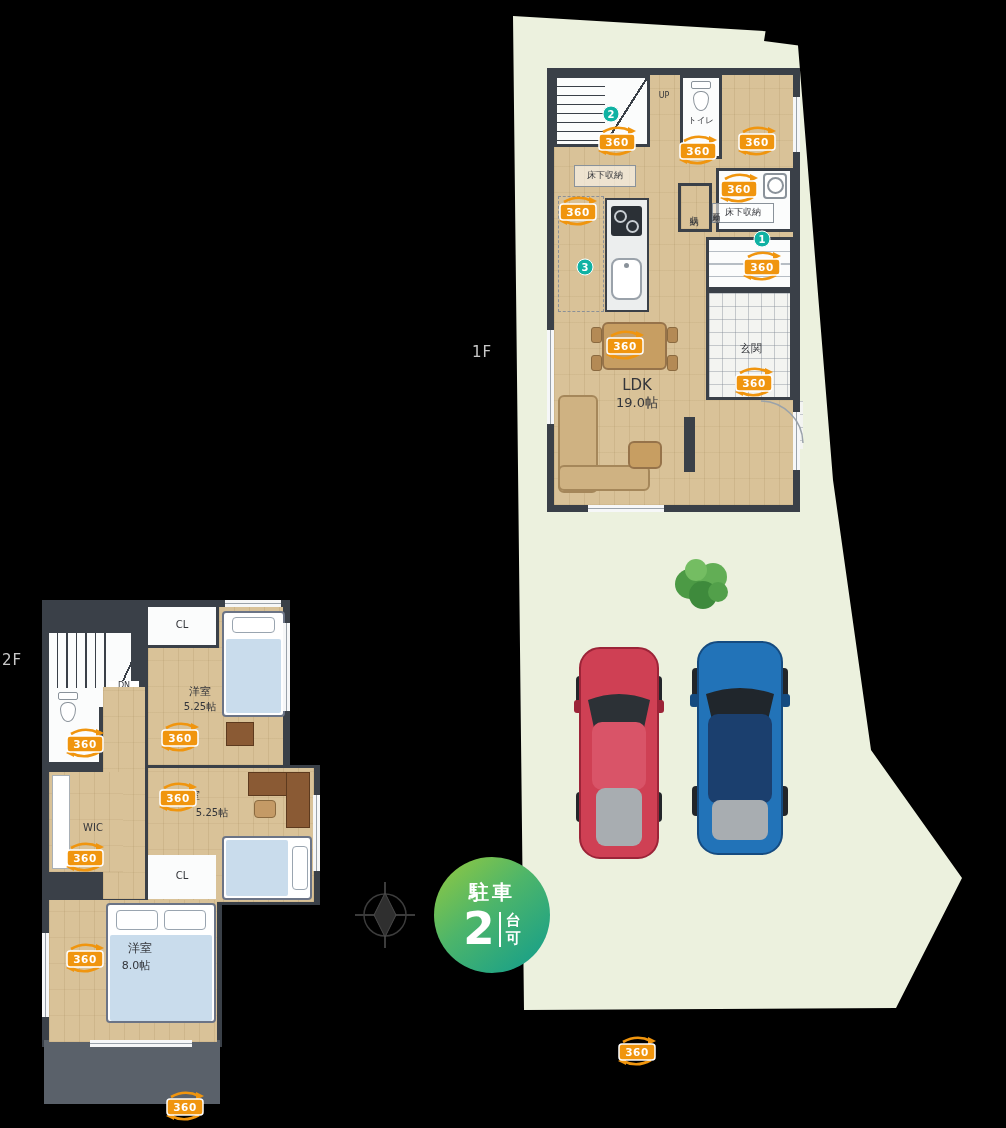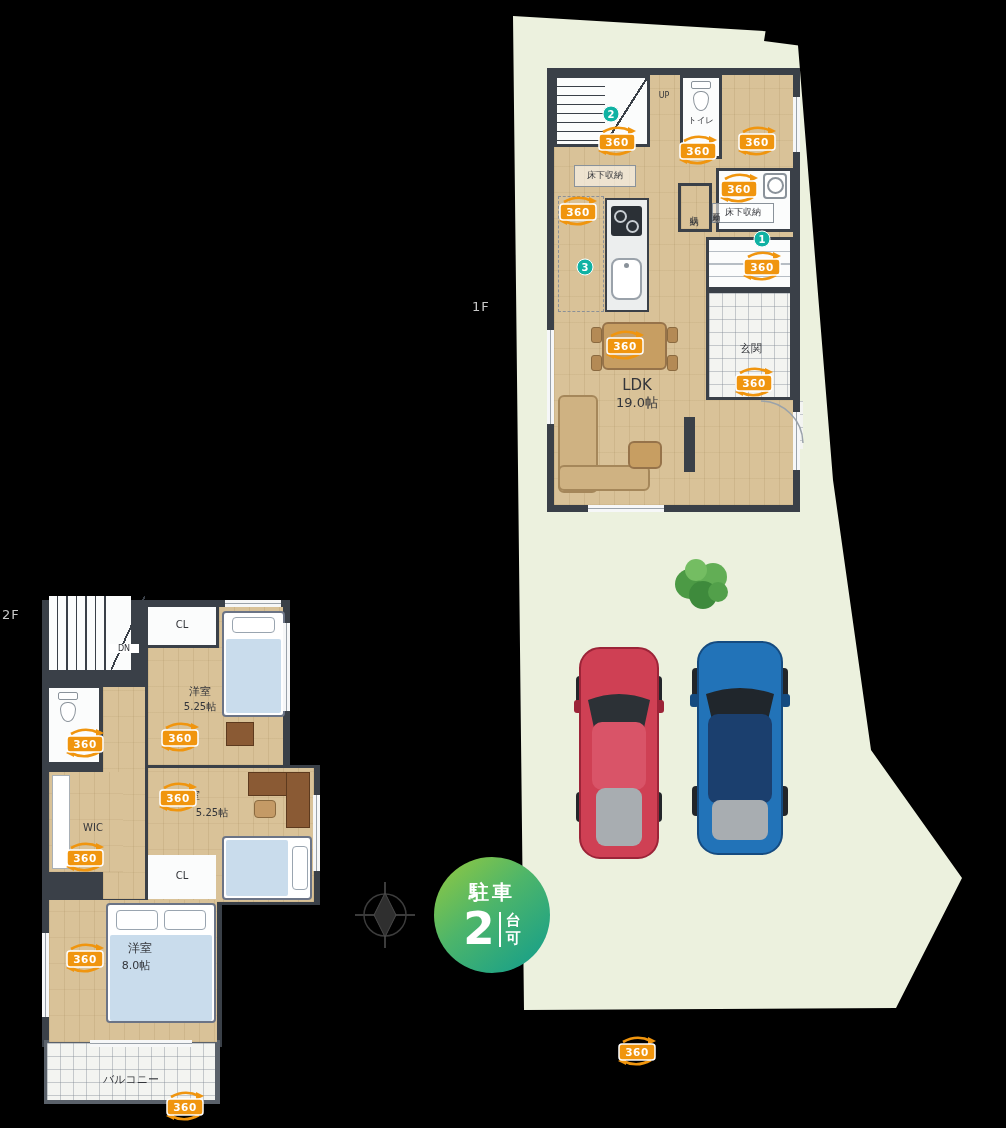--- a/index.html
+++ b/index.html
@@ -52,21 +52,21 @@
 .arc{fill:none;stroke:#f0950e;stroke-width:2.6;}
 .ah{fill:#f0950e;}
 .pillr{fill:#f0950e;stroke:#fff;stroke-width:1.5;}
 .ptxt{fill:#fff;font-size:10.5px;font-weight:bold;letter-spacing:.5px;text-anchor:middle;font-family:"DejaVu Sans",sans-serif;}
 .nbadge{position:absolute;z-index:7;transform:translate(-50%,-50%);width:17px;height:17px;border-radius:50%;background:#10b2a3;border:1.5px solid #fff;color:#fff;font-size:10px;font-weight:bold;display:flex;align-items:center;justify-content:center;cursor:pointer;}
 .pkbadge{position:absolute;left:434px;top:857px;width:116px;height:116px;border-radius:50%;z-index:8;background:linear-gradient(140deg,#96ca3e 0%,#4db56a 45%,#0f9c8e 100%);display:flex;flex-direction:column;align-items:center;justify-content:center;color:#fff;}
 .pk-title{font-size:20px;font-weight:bold;letter-spacing:3px;}
 .pk-row{display:flex;align-items:center;margin-top:2px;}
 .pk-count{font-size:45px;font-weight:bold;line-height:.95;}
 .pk-units{display:flex;flex-direction:column;font-size:15px;font-weight:bold;line-height:1.15;margin-left:4px;padding-left:5px;border-left:2px solid #fff;}
-.ftag{position:absolute;color:#c9c9c9;font-size:13px;z-index:5;letter-spacing:1px;}
+.ftag{position:absolute;color:#c9c9c9;font-size:15px;z-index:5;letter-spacing:1px;margin-top:44px;}
 .arcsvg{position:absolute;left:755px;top:398px;z-index:4;}
 .porch{position:absolute;left:755px;top:401px;width:48px;height:48px;z-index:1;}
 </style>
 </head>
 <body>
 
 <div id="canvas">
 
 <svg class="base" width="1006" height="1128" viewBox="0 0 1006 1128">
   <polygon points="513,16 797,33 833,480 871,750 962,878 896,1008 524,1010" fill="#ecf1de"></polygon>
@@ -174,21 +174,21 @@
 <div class="winv" style="left:547px;top:330px;width:7px;height:94px"></div>
 <div class="winh" style="left:588px;top:505px;width:76px;height:7px"></div>
 <div class="winv" style="left:793px;top:97px;width:7px;height:55px"></div>
 <div class="winv" style="left:793px;top:412px;width:7px;height:58px"></div>
 
 <div class="wallbg" style="left:42px;top:600px;width:248px;height:302px"></div>
 <div class="wallbg" style="left:145px;top:765px;width:175px;height:140px"></div>
 <div class="wallbg" style="left:42px;top:895px;width:180px;height:152px"></div>
 <div class="wallbg" style="left:44px;top:1040px;width:176px;height:64px;background:#5a616a"></div>
 
-<div class="room whiteroom noborder" style="left:49px;top:596px;width:82px;height:74px">
+<div class="room whiteroom noborder" style="left:49px;top:633px;width:82px;height:74px">
   <div class="abs treadsV" style="left:0;top:0;width:62px;height:74px"></div>
   <div class="abs diag" style="left:62px;top:0;width:34px;height:74px"></div>
   <div class="lbl" style="left:60px;top:48px;width:30px;font-size:8px;background:#fff">DN</div>
 </div>
 <div class="room whiteroom noborder" style="left:49px;top:688px;width:50px;height:74px">
   <div class="ttank" style="left:9px;top:4px;width:20px;height:8px"></div>
   <div class="tbowl" style="left:11px;top:14px;width:16px;height:20px"></div>
 </div>
 <div class="room wood noborder" style="left:103px;top:687px;width:42px;height:212px"></div>
 <div class="room whiteroom noborder" style="left:148px;top:607px;width:68px;height:38px">
@@ -198,23 +198,20 @@
 <div class="room wood noborder" style="left:148px;top:648px;width:135px;height:117px"></div>
 <div class="room wood noborder" style="left:148px;top:768px;width:166px;height:134px"></div>
 <div class="room wood noborder" style="left:49px;top:772px;width:74px;height:100px">
   <div class="hangers" style="left:3px;top:3px;width:18px;height:94px"></div>
   <div class="lbl" style="left:14px;top:50px;width:60px;font-size:10px">WIC</div>
 </div>
 <div class="room whiteroom noborder" style="left:148px;top:855px;width:68px;height:44px">
   <div class="lbl" style="left:0;top:15px;width:68px;font-size:10px">CL</div>
 </div>
 <div class="room wood noborder" style="left:49px;top:900px;width:168px;height:142px"></div>
-<div class="room tile noborder" style="left:47px;top:1043px;width:168px;height:57px">
-  <div class="lbl" style="left:0;top:31px;width:168px;font-size:11px">バルコニー</div>
-</div>
 
 <div class="bframe" style="left:222px;top:611px;width:63px;height:106px">
   <div class="pillow" style="left:8px;top:4px;width:43px;height:16px"></div>
   <div class="blanket" style="left:2px;top:26px;width:55px;height:74px"></div>
 </div>
 <div class="dresser" style="left:226px;top:722px;width:28px;height:24px"></div>
 <div class="deskp" style="left:248px;top:772px;width:62px;height:24px"></div>
 <div class="deskp" style="left:286px;top:772px;width:24px;height:56px"></div>
 <div class="chair" style="left:254px;top:800px;width:22px;height:18px"></div>
 <div class="bframe" style="left:222px;top:836px;width:90px;height:64px">

